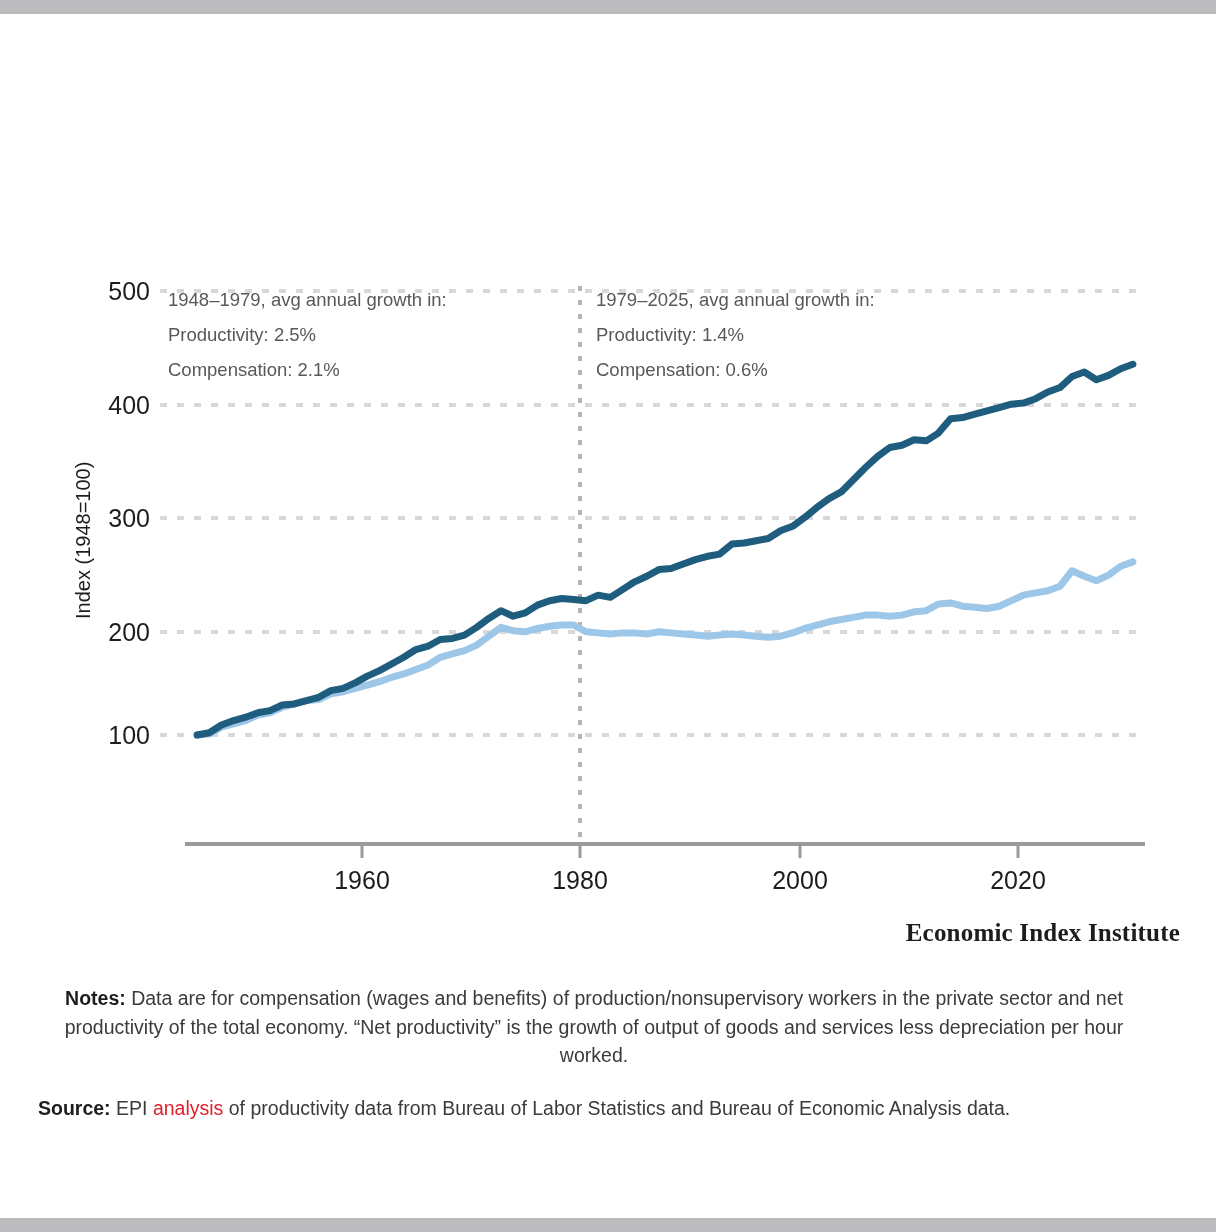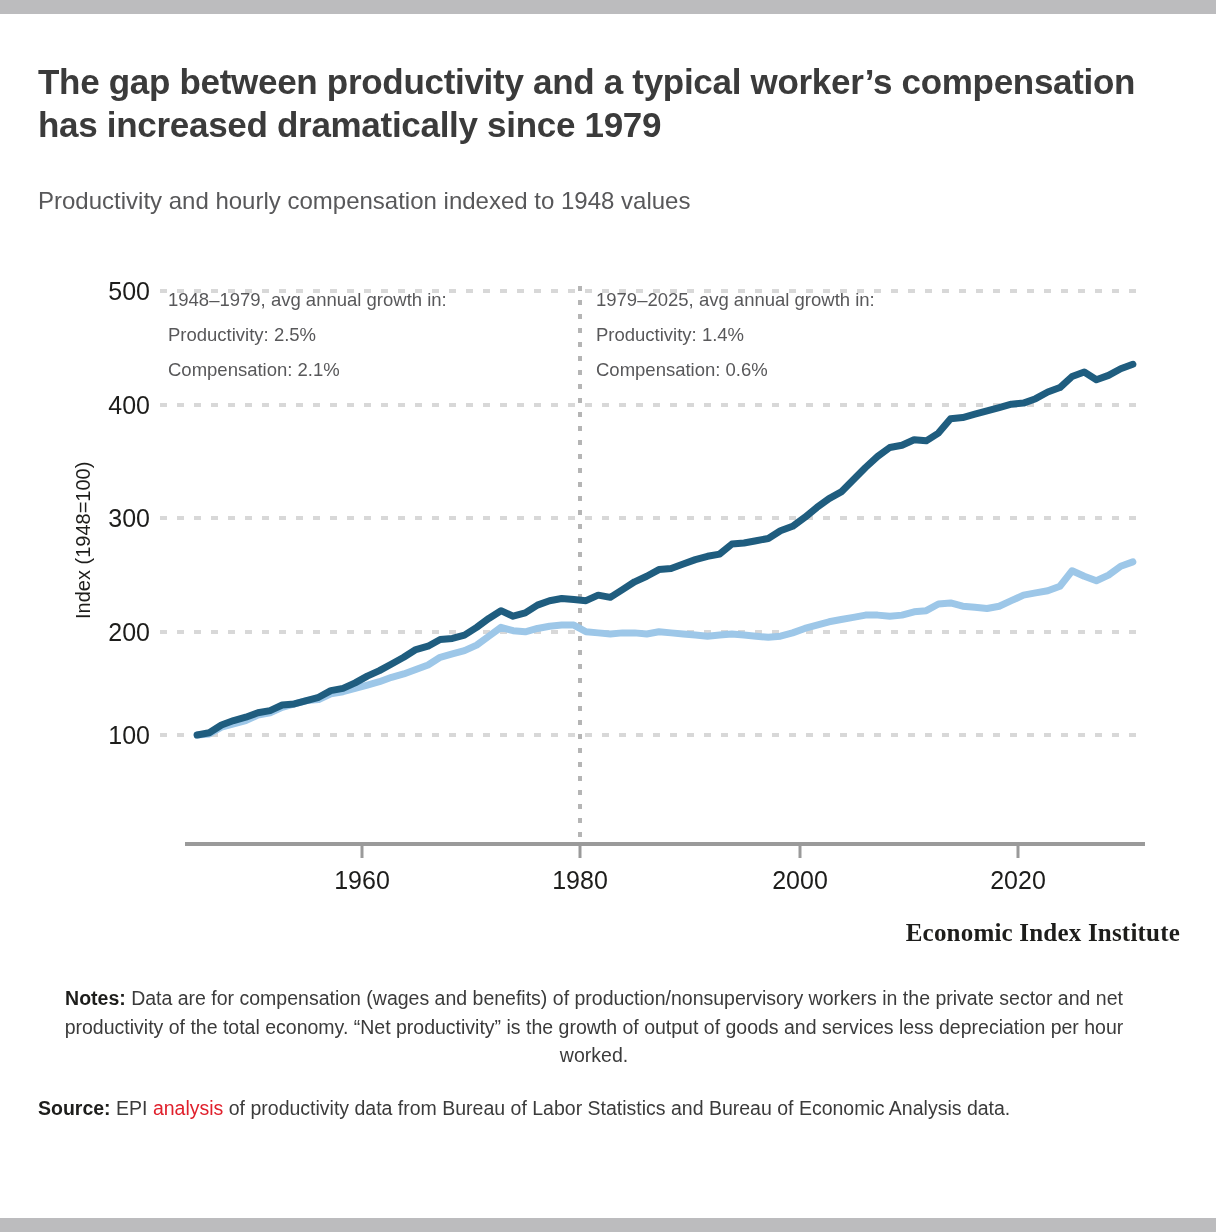--- a/index.html
+++ b/index.html
@@ -108,22 +108,20 @@
   .link{color:#e0202c;}
 </style>
 </head>
 <body>
 
 <div class="edge-bar top"></div>
 <div class="edge-bar bottom"></div>
 
 <div class="page">
 
-  <div class="title">The gap between productivity and a typical worker’s compensation has increased dramatically since 1979</div>
-  <div class="subtitle">Productivity and hourly compensation indexed to 1948 values</div>
 
   <div class="chart-wrap">
     <svg class="chart-svg" width="1216" height="660" viewBox="0 0 1216 660">
 
       <g>
         <line id="grid-500" x1="160" y1="47" x2="1145" y2="47" stroke="#d8d8d8" stroke-width="4" stroke-dasharray="7 10"></line>
         <line id="grid-400" x1="160" y1="161" x2="1145" y2="161" stroke="#d8d8d8" stroke-width="4" stroke-dasharray="7 10"></line>
         <line id="grid-300" x1="160" y1="274" x2="1145" y2="274" stroke="#d8d8d8" stroke-width="4" stroke-dasharray="7 10"></line>
         <line id="grid-200" x1="160" y1="388" x2="1145" y2="388" stroke="#d8d8d8" stroke-width="4" stroke-dasharray="7 10"></line>
         <line id="grid-100" x1="160" y1="491" x2="1145" y2="491" stroke="#d8d8d8" stroke-width="4" stroke-dasharray="7 10"></line>

